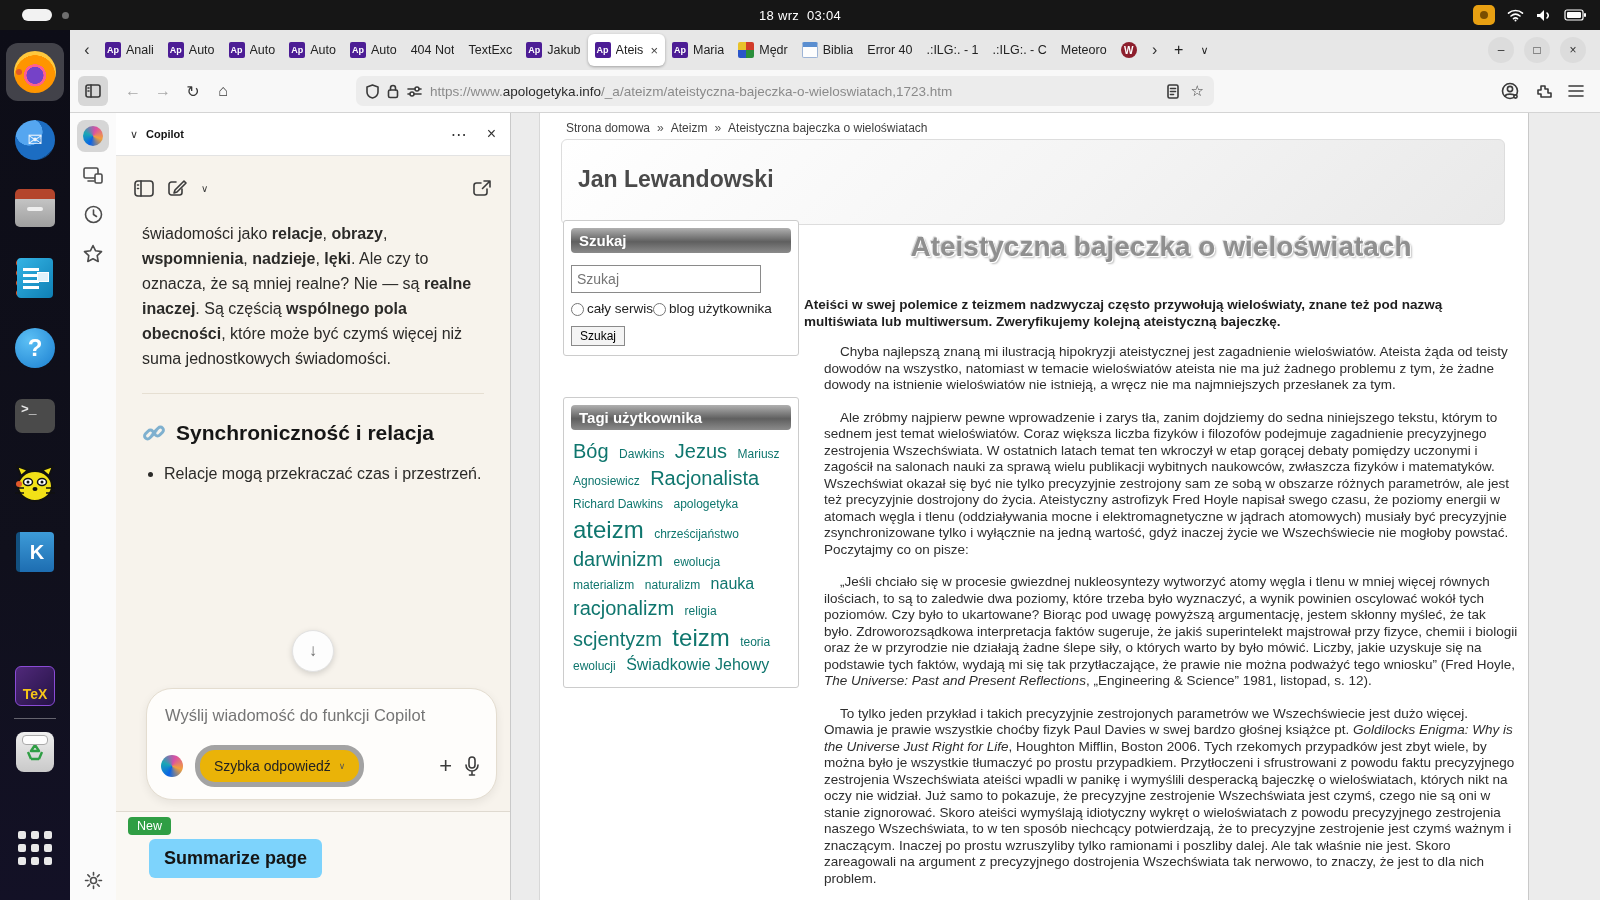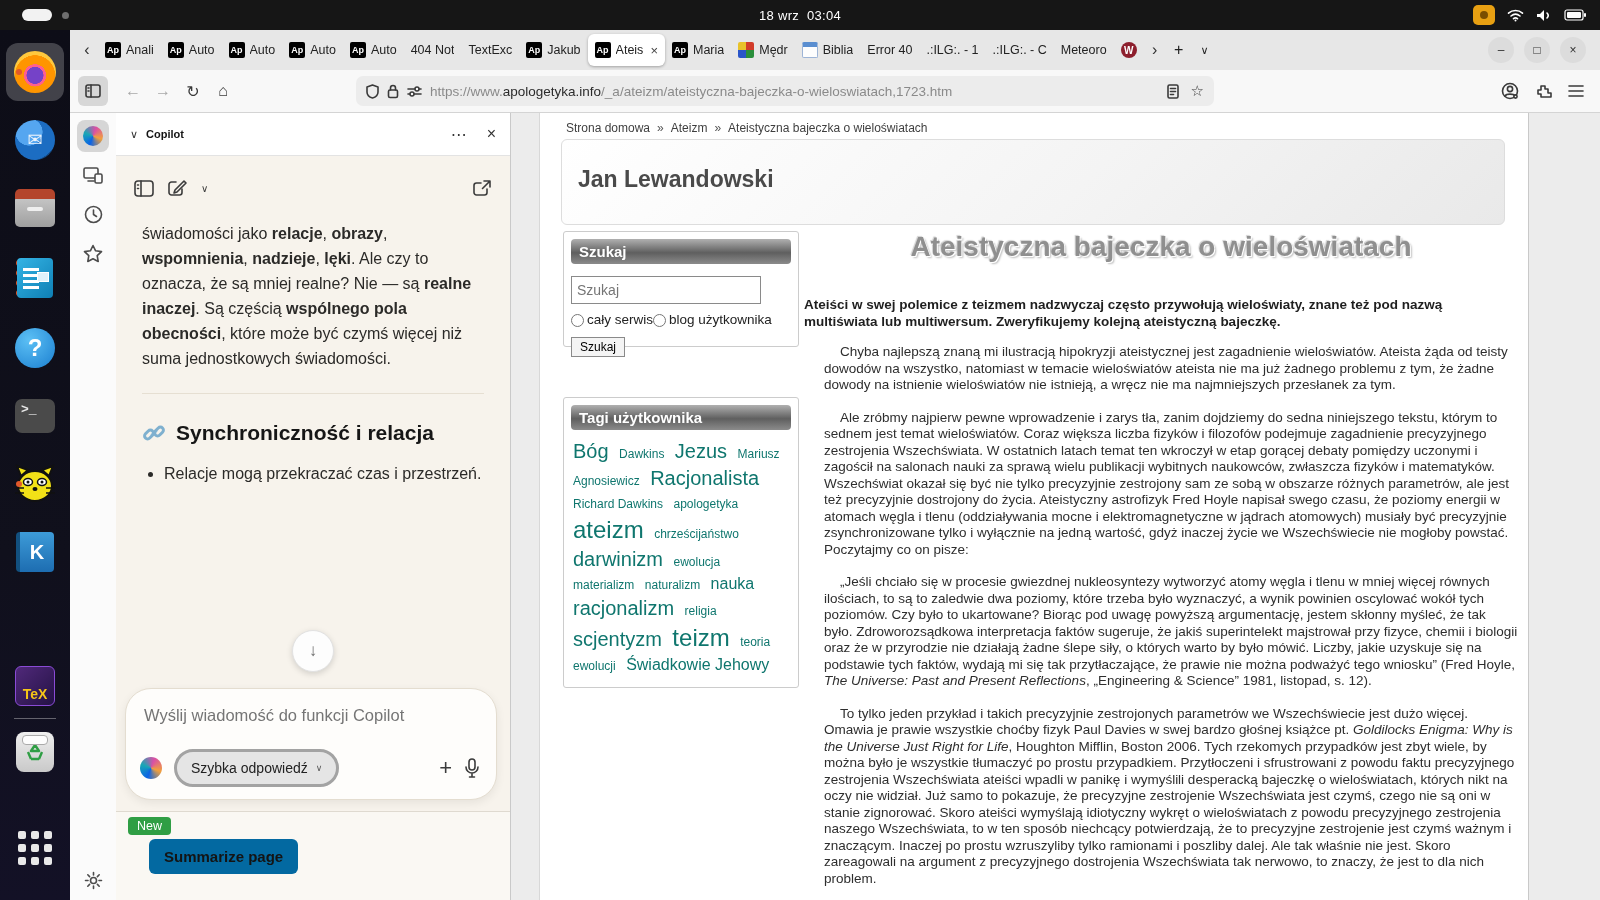--- a/index.html
+++ b/index.html
@@ -50,21 +50,21 @@
   .window{position:absolute;left:70px;top:30px;width:1530px;height:870px;display:flex;flex-direction:column;background:#fff;}
   
   .tabbar{height:40px;background:#e7e7e7;display:flex;align-items:center;padding-left:6px;flex:0 0 auto;}
   .tab-scroll{width:22px;text-align:center;color:#333;font-size:16px;cursor:default;}
   .tab{height:32px;display:flex;align-items:center;gap:5px;padding:0 7px;border-radius:6px;
        color:#222;font-size:12.5px;overflow:hidden;flex:0 0 auto;}
   .tab .tab-label{white-space:nowrap;overflow:hidden;max-width:44px;}
   .tab.active{background:#fff;box-shadow:0 1px 3px rgba(0,0,0,.3);}
   .tab.active .tab-label{max-width:34px;}
   .fav{width:16px;height:16px;flex:0 0 auto;display:flex;align-items:center;justify-content:center;font-size:9px;font-weight:bold;}
-  .fav-ap{background:#000000;color:#fff;border-radius:2px;}
+  .fav-ap{background:#4c1d95;color:#fff;border-radius:2px;}
   .fav-mosaic{border-radius:2px;background:conic-gradient(#d23c2a 0 25%,#2a8f3c 0 50%,#2a55c9 0 75%,#e8c22a 0);}
   .fav-page{background:#fdfdfd;border:1px solid #9db4d6;border-top:5px solid #5a8ed0;border-radius:2px;box-sizing:border-box;}
   .fav-maroon{background:#8d1f2d;color:#fff;border-radius:50%;font-size:10px;}
   .tab-close{font-size:13px;color:#444;margin-left:2px;}
   .tab-plus,.tab-list{width:26px;text-align:center;color:#222;font-size:16px;}
   .winctl{margin-left:auto;display:flex;gap:10px;padding-right:14px;}
   .winbtn{width:26px;height:26px;border-radius:50%;background:#dcdcdc;color:#333;font-size:12px;
           display:flex;align-items:center;justify-content:center;}
   
   .navbar{height:42px;background:#f8f8f8;border-bottom:1px solid #d4d4d4;display:flex;align-items:center;flex:0 0 auto;}
@@ -99,47 +99,47 @@
   .cp-chat{position:absolute;top:104px;left:0;right:0;bottom:218px;overflow:hidden;
            padding:4px 26px 0;color:#2b2a28;font-size:16px;line-height:25px;}
   .cp-chat p{margin:0 0 14px;}
   .cp-divider{border:none;border-top:1px solid #e6dfd2;margin:22px 0 26px;}
   .cp-h2{display:flex;align-items:center;gap:10px;font-size:21px;font-weight:bold;color:#161616;margin:0 0 16px;}
   .cp-ul{margin:14px 0 13px;padding-left:22px;}
   .cp-ul li{margin-bottom:6px;}
   .cp-scrollbtn{position:absolute;left:50%;transform:translateX(-50%);bottom:228px;width:40px;height:40px;border-radius:50%;
       background:#fdfdfd;border:1px solid #e2e2e2;box-shadow:0 2px 6px rgba(0,0,0,.15);
       display:flex;align-items:center;justify-content:center;color:#6b6b6b;font-size:17px;}
-  .cp-input{position:absolute;left:9px;right:13px;bottom:100px;height:112px;background:#fefdfb;border:1px solid #e4ddd0;
+  .cp-input{position:absolute;left:30px;right:13px;bottom:100px;height:112px;background:#fefdfb;border:1px solid #e4ddd0;
       border-radius:26px;box-shadow:0 3px 10px rgba(0,0,0,.07);padding:16px 16px 12px;box-sizing:border-box;}
   .cp-placeholder{color:#7b7b7b;font-size:16.5px;border:none;background:transparent;width:100%;outline:none;
       font-family:"Liberation Sans",sans-serif;}
   .cp-input-row{position:absolute;left:14px;right:16px;bottom:12px;display:flex;align-items:center;gap:12px;}
-  .mode-pill{display:flex;align-items:center;gap:8px;border:3px solid #a3a3a3;border-radius:20px;padding:8px 14px;
-      font-size:14px;color:#222;background:#e5e5e5;}
+  .mode-pill{display:flex;align-items:center;gap:8px;border:5px solid #a3a3a3;border-radius:20px;padding:8px 14px;
+      font-size:14px;color:#222;background:#eab308;}
   .cp-plus{margin-left:auto;font-size:22px;color:#3c3c3c;}
   .cp-mic{color:#3c3c3c;}
   .cp-bottom{position:absolute;left:0;right:0;bottom:0;height:88px;background:#faf8f3;border-top:1px solid #dfdad0;}
   .new-badge{position:absolute;left:12px;top:5px;background:#2f9e44;color:#fff;font-size:12.5px;border-radius:4px;padding:2px 9px;}
-  .summarize-btn{position:absolute;left:33px;top:27px;background:#0369a1;border:none;border-radius:6px;padding:9px 15px;
-      font-weight:bold;font-size:15px;color:#141414;font-family:"Liberation Sans",sans-serif;}
+  .summarize-btn{position:absolute;left:33px;top:27px;background:#7dd3fc;border:none;border-radius:6px;padding:9px 15px;
+      font-weight:bold;font-size:18px;color:#141414;font-family:"Liberation Sans",sans-serif;}
   
   .web{flex:1;position:relative;background:#ececec;min-width:0;}
   .content-box{position:absolute;left:28px;top:0;bottom:0;width:988px;background:#fff;
       border-left:1px solid #d8d8d8;border-right:1px solid #c9c9c9;}
   .breadcrumb{position:absolute;left:26px;top:8px;font-size:12px;color:#3f3f3f;}
   .breadcrumb a{color:#3f3f3f;text-decoration:none;}
   .bc-sep{margin:0 7px;color:#555;}
   .author-box{position:absolute;left:21px;top:26px;width:942px;height:84px;border:1px solid #ddd;border-radius:6px;
       background:linear-gradient(135deg,#ffffff 0%,#f4f4f4 55%,#e9e9e9 100%);}
   .author-name{position:absolute;left:16px;top:26px;font-size:23px;font-weight:bold;color:#4a4a4a;}
   .side-box{position:absolute;left:23px;width:236px;background:#fff;border:1px solid #ccc;border-radius:3px;padding:7px;box-sizing:border-box;}
   .box-hdr{height:25px;border-radius:4px;background:linear-gradient(#b0b0b0,#5f5f5f 55%,#8b8b8b);color:#fff;
       font-weight:bold;font-size:15px;display:flex;align-items:center;padding-left:8px;}
-  .search-box{top:118px;height:116px;}
+  .search-box{top:107px;height:136px;}
   .search-input{margin-top:12px;width:178px;height:24px;border:1px solid #8a8a8a;font-size:14px;color:#555;padding:1px 5px;
       font-family:"Liberation Sans",sans-serif;}
   .radio-row{margin-top:8px;font-size:13.5px;color:#222;display:flex;align-items:flex-end;white-space:nowrap;}
   .radio-row input{margin:0 3px 0 0;}
   .search-btn{margin-top:10px;font-size:12px;padding:2px 8px;border:1px solid #8a8a8a;background:#f4f4f4;
       font-family:"Liberation Sans",sans-serif;}
   .tags-box{top:284px;min-height:218px;}
   .tag-cloud{padding:8px 2px 4px;color:#6b6b6b;line-height:1.35;}
   .tag{color:#0f766e;text-decoration:none;margin-right:6px;display:inline;}
   .t1{font-size:12px;}.t2{font-size:16px;}.t3{font-size:20px;}.t4{font-size:24px;}

